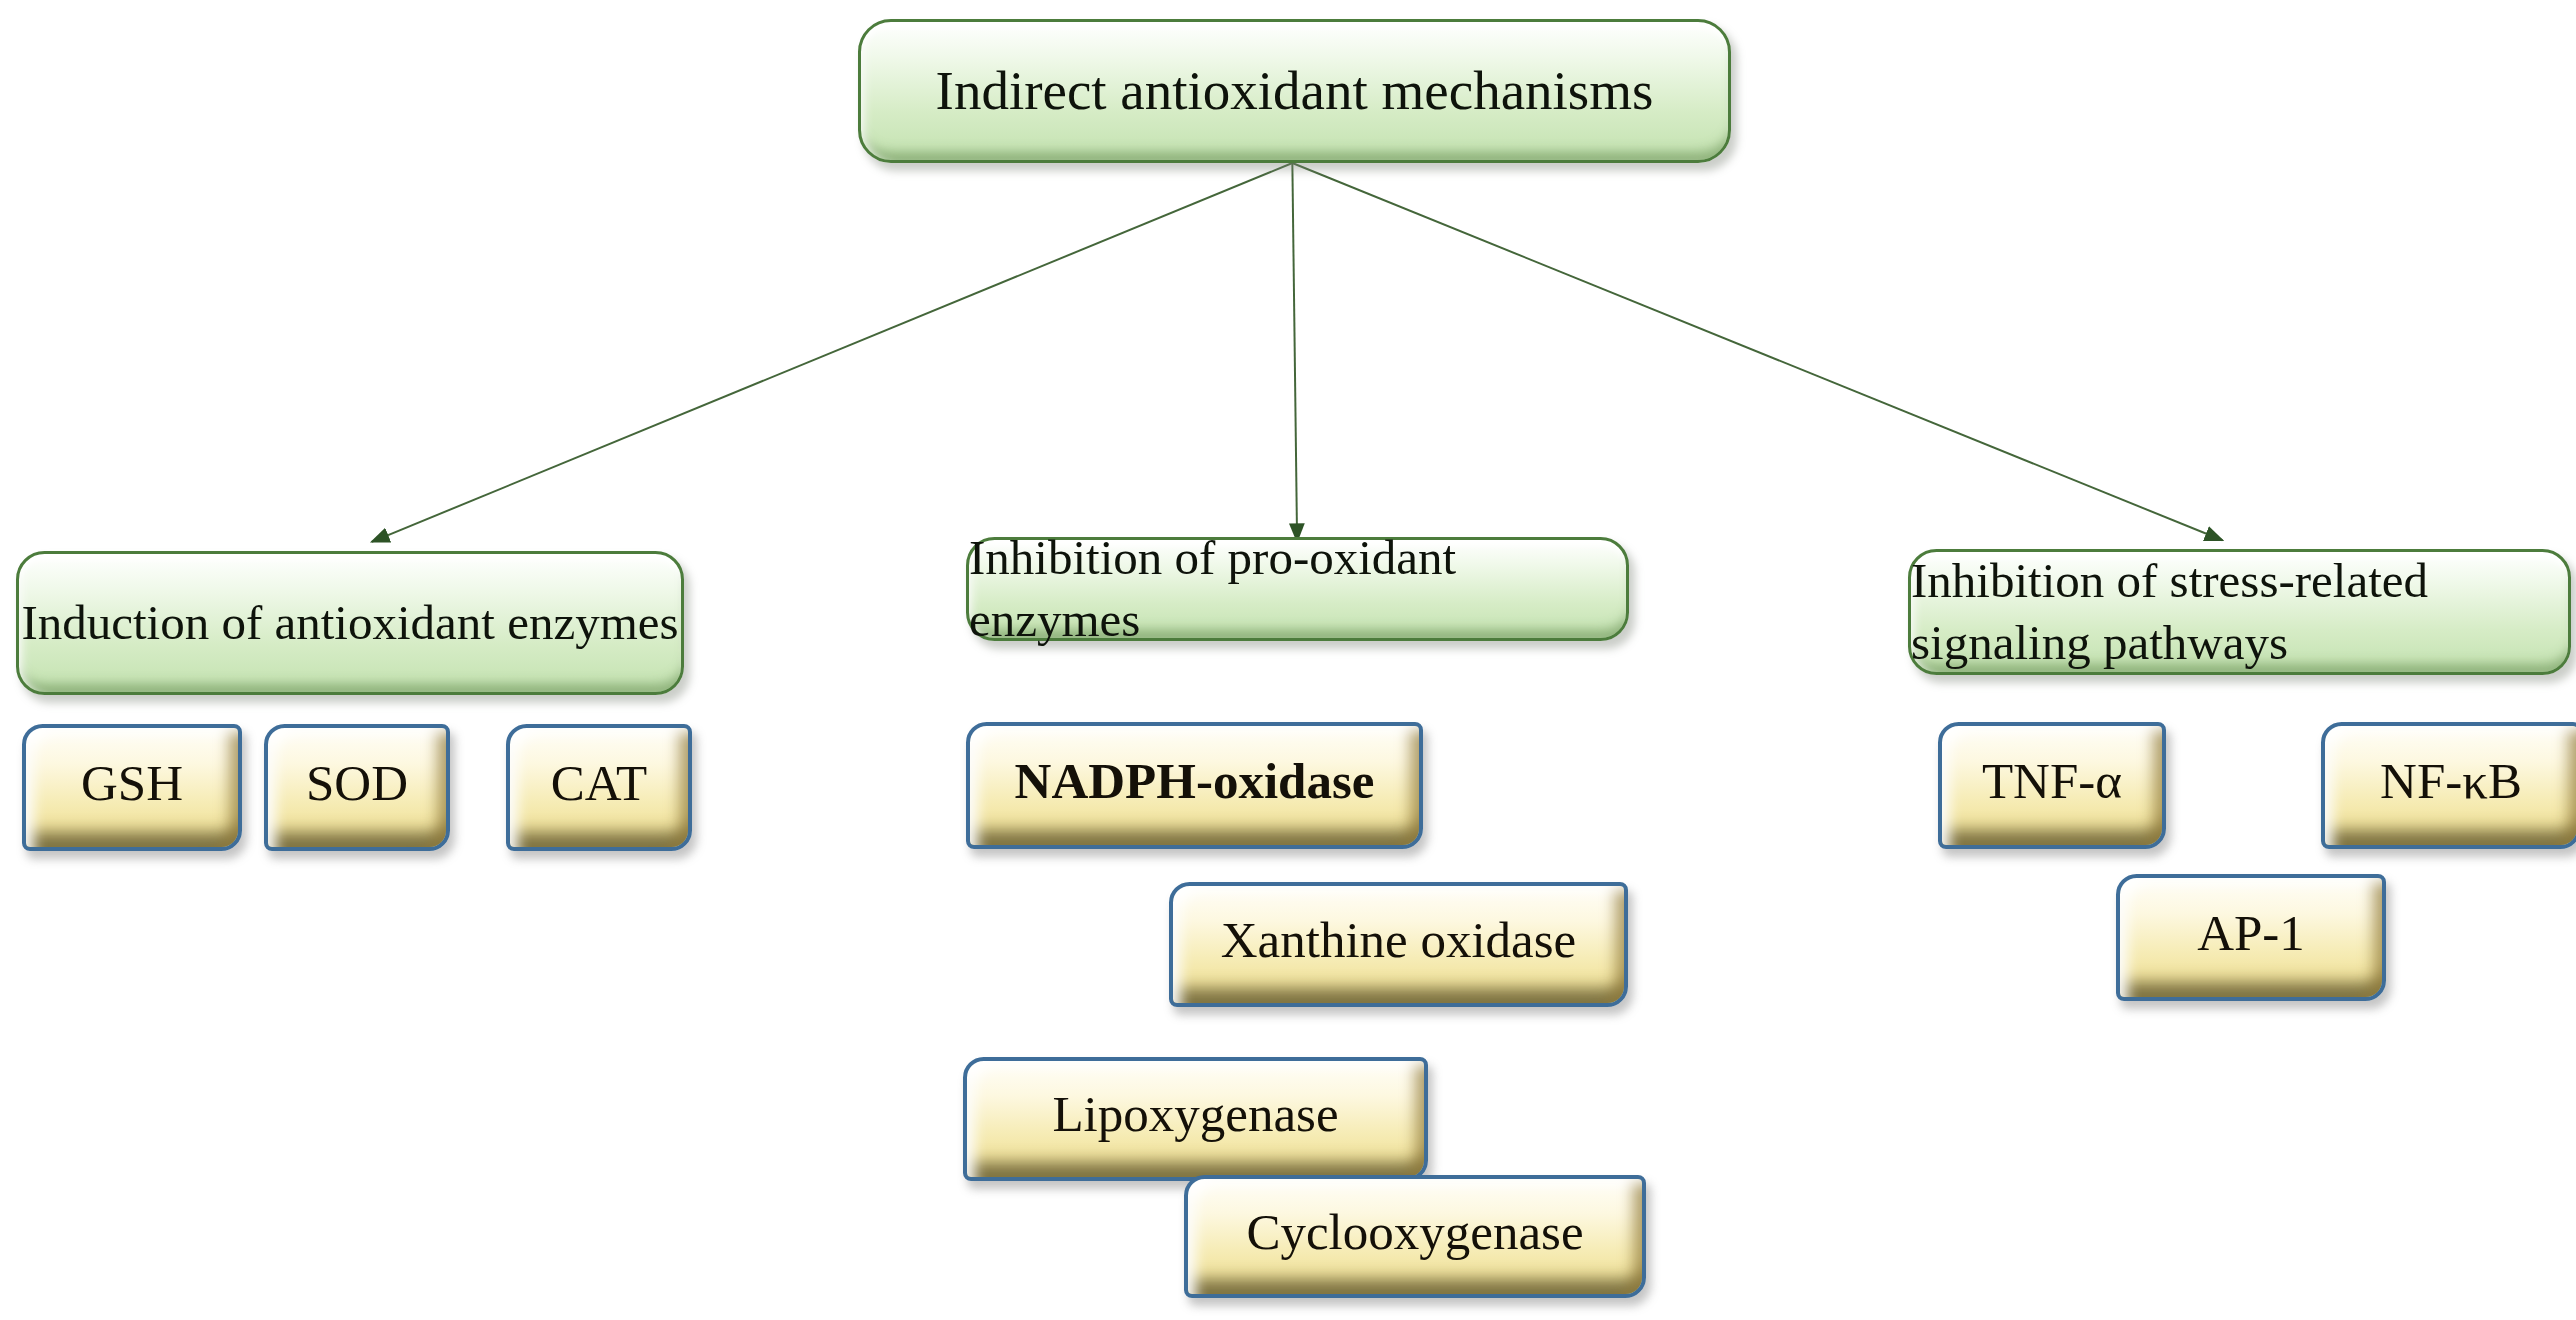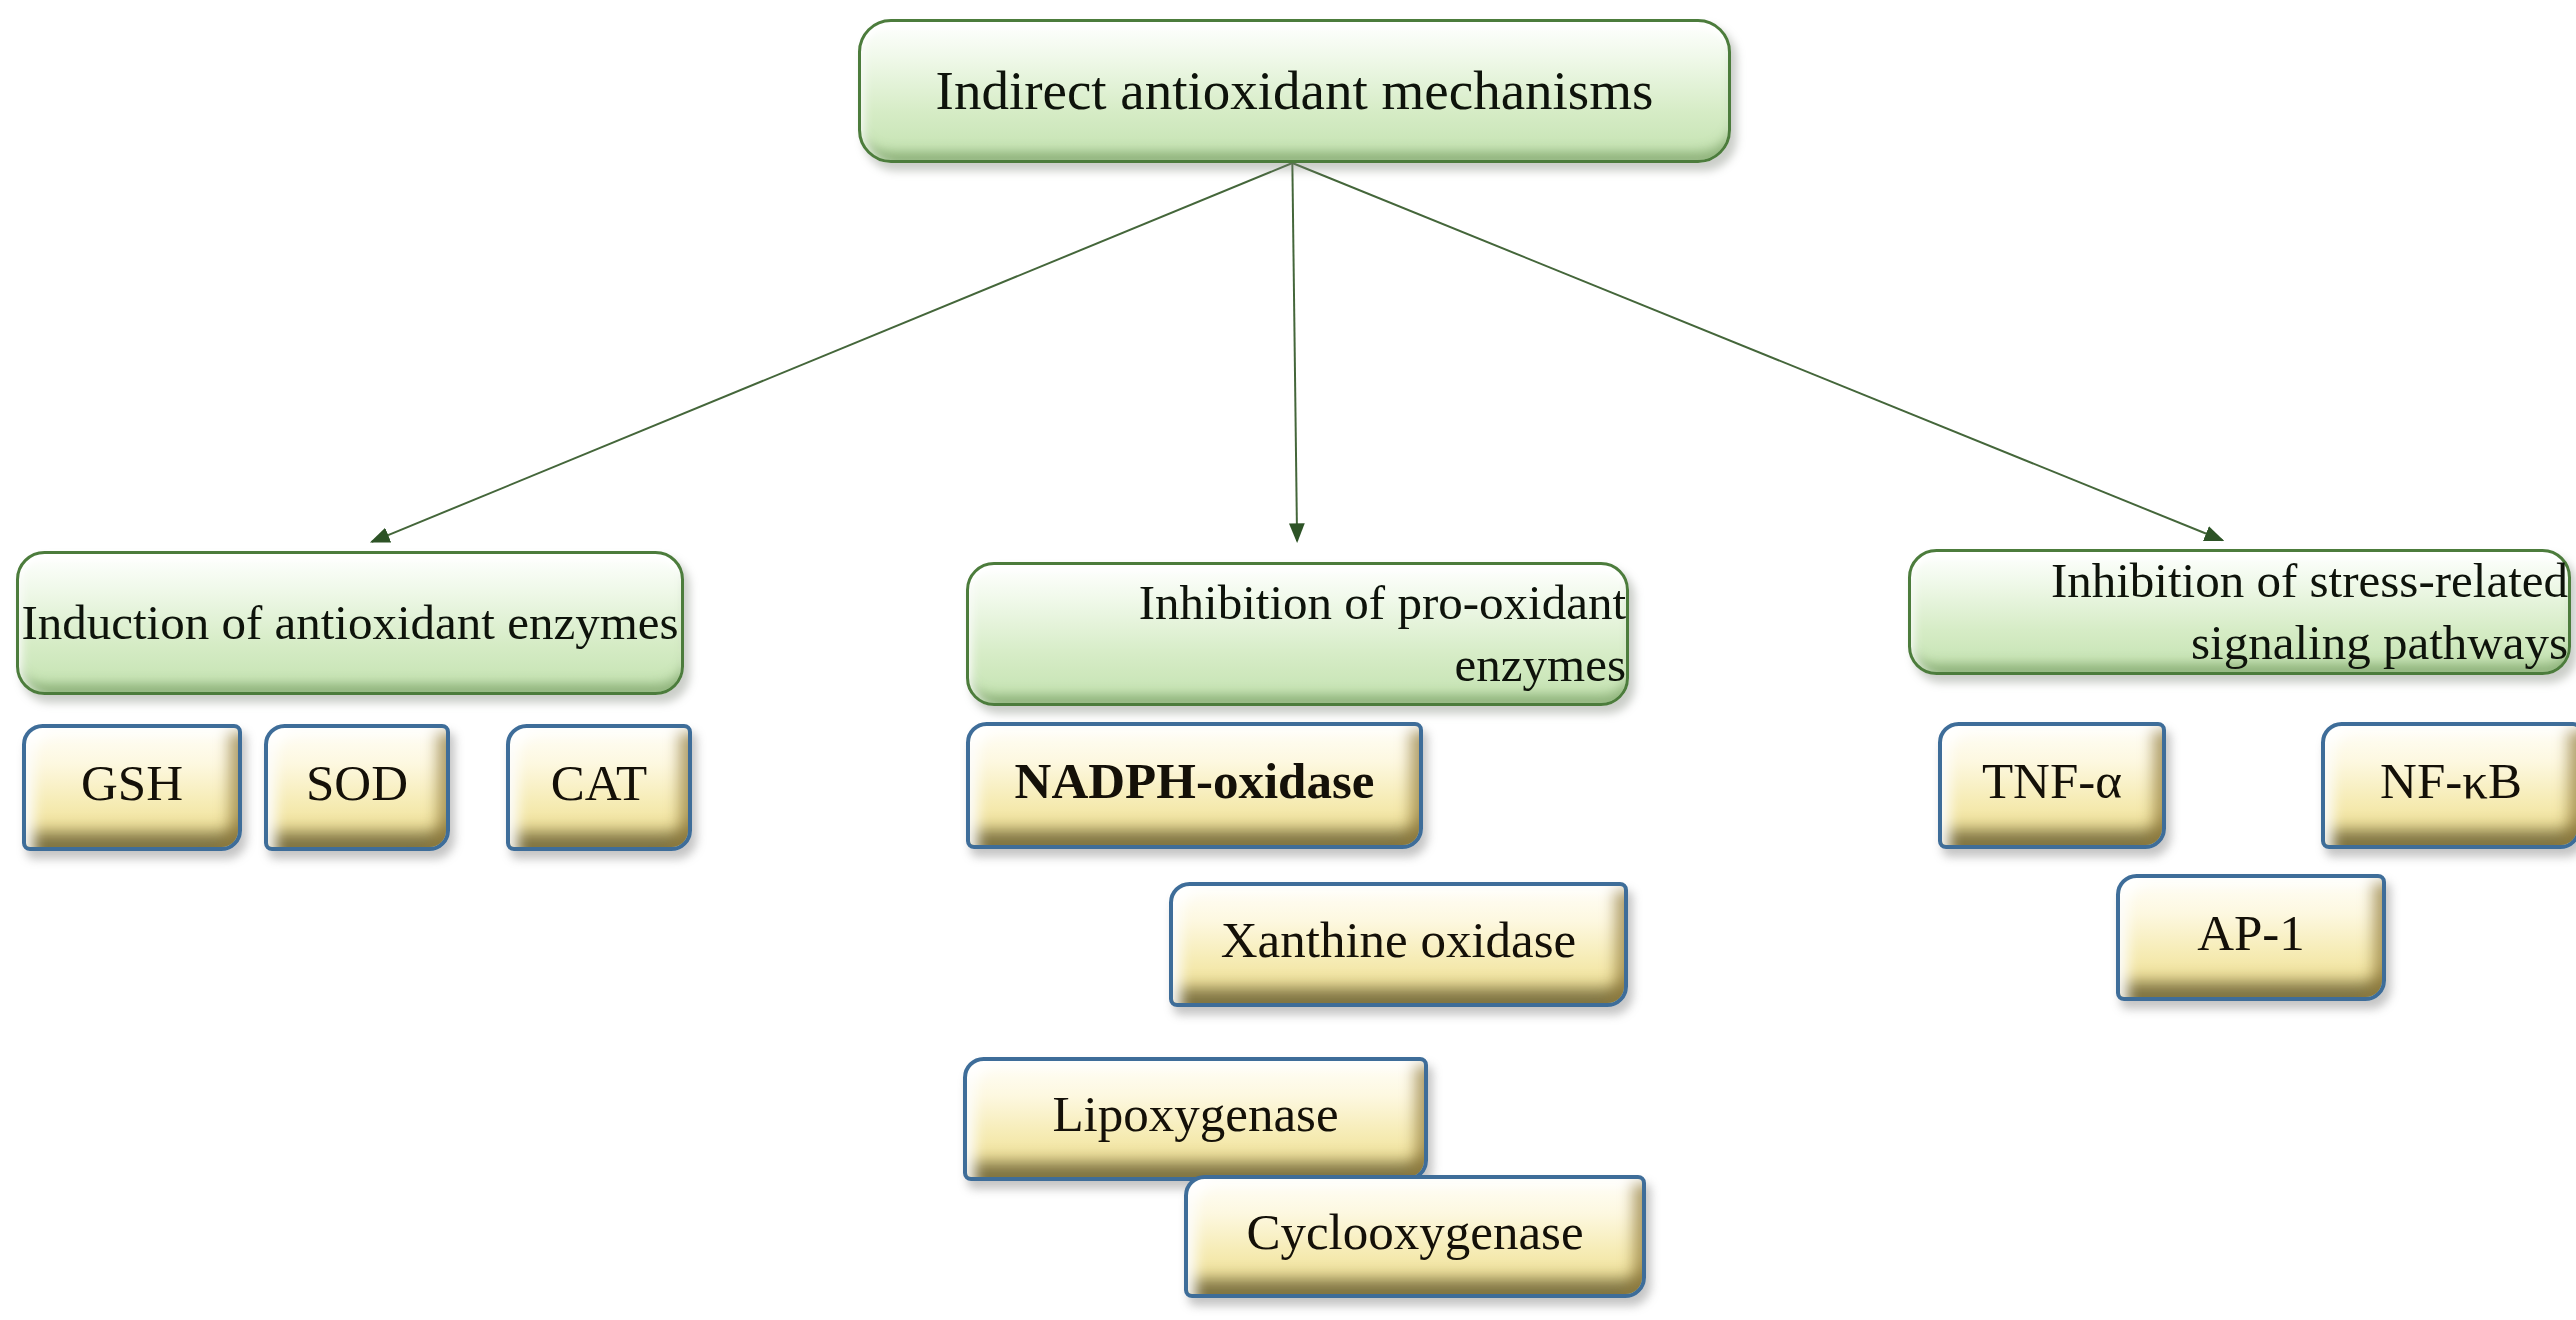--- a/index.html
+++ b/index.html
@@ -21,21 +21,21 @@
     width: 2576px;
     height: 1321px;
     pointer-events: none;
   }
   .node {
     position: absolute;
     box-sizing: border-box;
     display: flex;
     align-items: center;
     justify-content: center;
-    text-align: right;
+    text-align: left;
   }
   
   .node-green {
     border: 3.2px solid #4c7c3c;
     border-radius: 28.5px;
     background: linear-gradient(180deg, #ffffff 0%, #f0f9ea 25%, #d6ecc6 65%, #c3e2b0 100%);
     box-shadow:
       5.5px 7.1px 8px rgba(125, 132, 120, 0.40),
       inset 0 9.5px 8px -4.7px rgba(255, 255, 255, 1),
       inset 9.5px 0 9.5px -6.3px rgba(255, 255, 255, 0.9),
@@ -92,21 +92,21 @@
   <div class="node node-yellow" style="left:22px; top:724px; width:220px; height:127px;">
     <span class="node-label">GSH</span>
   </div>
   <div class="node node-yellow" style="left:264px; top:724px; width:186px; height:127px;">
     <span class="node-label">SOD</span>
   </div>
   <div class="node node-yellow" style="left:506px; top:724px; width:186px; height:127px;">
     <span class="node-label">CAT</span>
   </div>
 
-  <div class="node node-green" style="left:966px; top:562px; width:663px; height:144px;border-radius:28px;">
+  <div class="node node-green" style="left:966px; top:537px; width:663px; height:104px;">
     <span class="node-label">Inhibition of pro-oxidant enzymes</span>
   </div>
 
   <div class="node node-yellow" style="left:966px; top:722px; width:457px; height:127px;font-weight:bold;">
     <span class="node-label">NADPH-oxidase</span>
   </div>
   <div class="node node-yellow" style="left:1169px; top:882px; width:459px; height:125px;">
     <span class="node-label">Xanthine oxidase</span>
   </div>
   <div class="node node-yellow" style="left:963px; top:1057px; width:465px; height:124px;">

